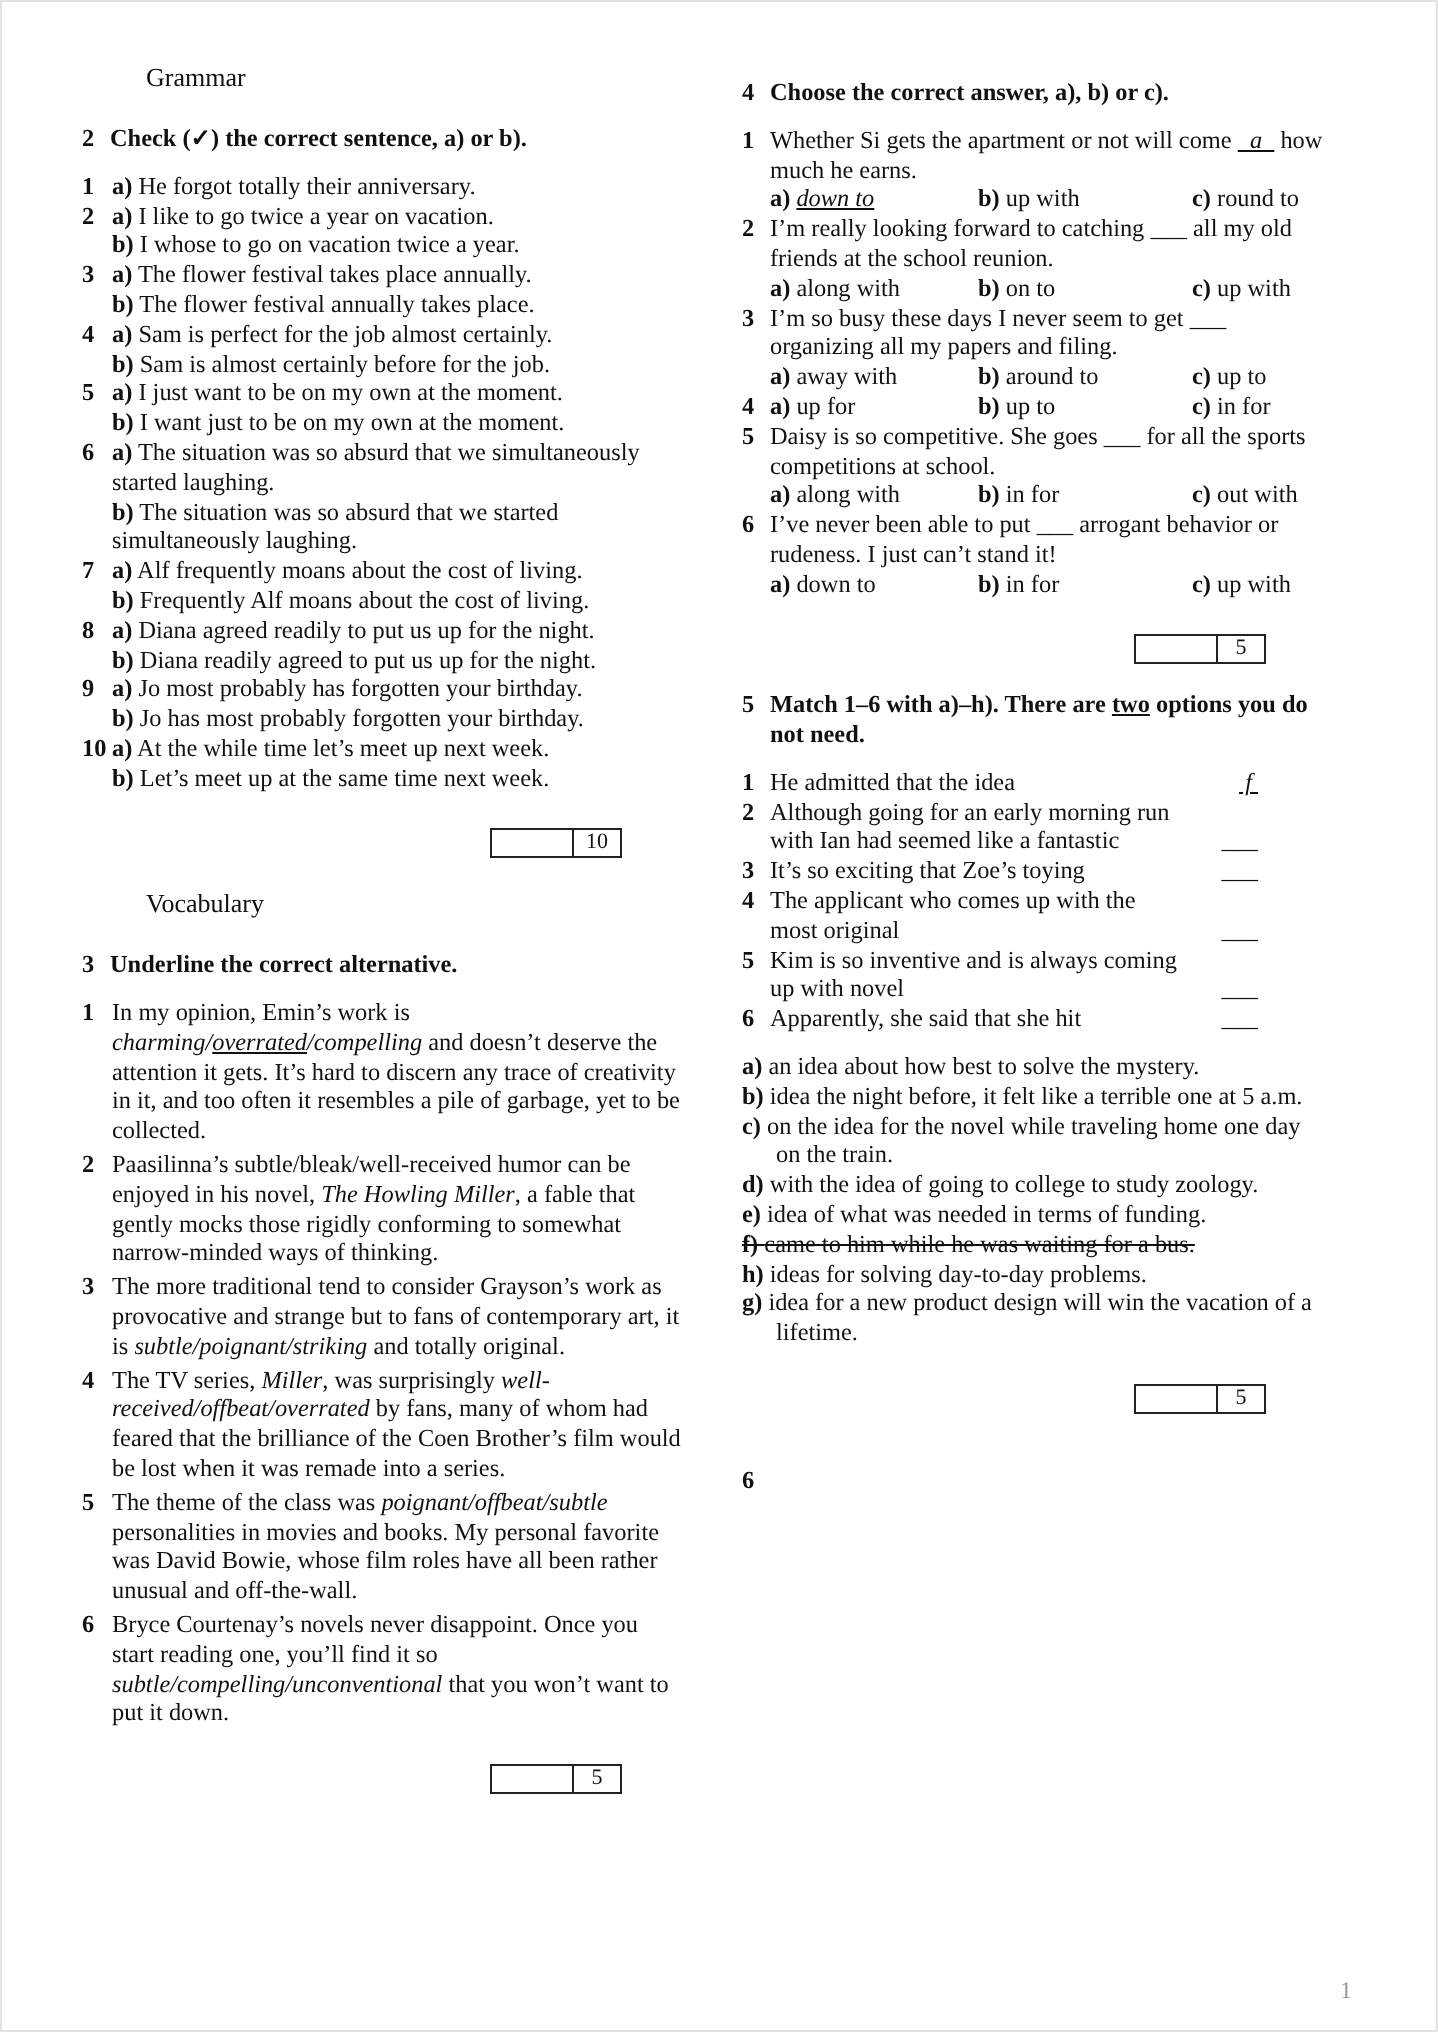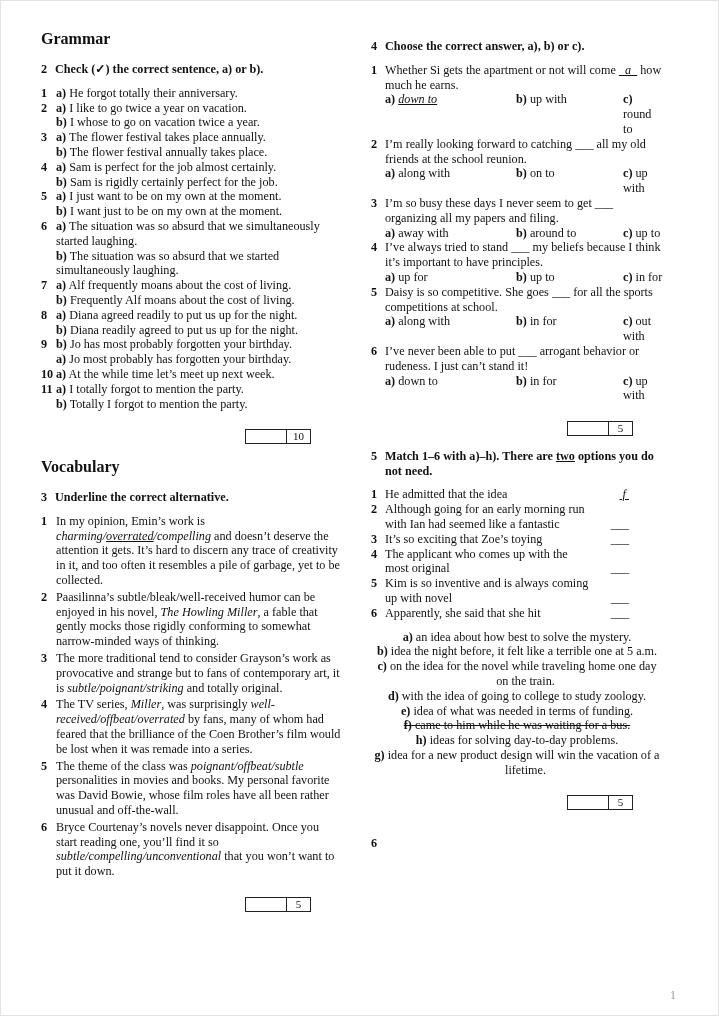--- a/index.html
+++ b/index.html
@@ -7,48 +7,48 @@
     width:719px;height:1016px;position:relative;overflow:hidden;
     background:#ffffff;color:#111;
     font-family:"Liberation Serif","DejaVu Serif",serif;
     font-size:12.2px;line-height:14.8px;
   }
   .page{position:absolute;left:0;top:0;width:717px;height:1014px;background:#fff;border:1px solid #e3e3e3;}
   .col{position:absolute;}
   .col-left{left:40px;top:28px;width:300px;}
   .col-right{left:370px;top:36px;width:292px;}
 
-  .sec-heading{font-size:16px;line-height:20px;font-weight:bold;margin-bottom:13px;}
+  .sec-heading{font-size:13px;line-height:20px;font-weight:normal;margin-bottom:13px;margin-left:32px;}
   .vocab-heading{margin-top:8px;}
 
   .ex-title{display:grid;grid-template-columns:14px 1fr;font-weight:bold;margin-bottom:9px;margin-top:2px;}
 
   .bold{font-weight:bold;}
 
   .n-item{display:grid;grid-template-columns:15px 1fr;}
   .v-item{display:grid;grid-template-columns:15px 1fr;margin-bottom:2px;}
   .q-item{display:grid;grid-template-columns:14px 1fr;}
   .m-stem{display:grid;grid-template-columns:14px 1fr;}
 
   .check{padding-left:5px;}
 
   .score-row{margin:17px 30px 13px 0;text-align:right;}
   .score-box{display:inline-flex;border:1px solid #222;vertical-align:middle;}
   .score-cell{display:inline-block;width:40px;height:13px;}
   .score-val{width:23px;border-left:1px solid #222;font-size:11px;line-height:13px;text-align:center;}
 
   .q-options{display:flex;}
   .q-opt-a{width:104px;}
-  .q-opt-b{width:107px;margin-left:27px;}
+  .q-opt-b{width:107px;}
   .q-opt-c{flex:1;}
 
   .m-text{position:relative;padding-right:70px;}
   .m-blank{position:absolute;right:34px;bottom:0;white-space:nowrap;}
   .m-opts{margin-top:9px;}
-  .m-opt{padding-left:17px;text-indent:-17px;text-align:center;}
+  .m-opt{padding-left:17px;text-indent:-17px;}
 
   .ex6-num{font-weight:bold;margin-top:26px;}
   .page-num{position:absolute;right:42px;bottom:12px;color:#999;font-size:12px;}
 </style>
 </head>
 <body>
 
 <div class="page">
 
   <div class="col col-left">
@@ -82,21 +82,21 @@
           <div>
             <div><span class="bold">a)</span> <span>The flower festival takes place annually.</span></div>
             <div><span class="bold">b)</span> <span>The flower festival annually takes place.</span><span class="check"></span></div>
           </div>
         </div>
 
         <div class="n-item">
           <span class="bold">4</span>
           <div>
             <div><span class="bold">a)</span> <span>Sam is perfect for the job almost certainly.</span></div>
-            <div><span class="bold">b)</span> <span>Sam is rigidly certainly perfect for the job.</span><span class="check"></span></div>
+            <div><span class="bold">b)</span> <span>Sam is almost certainly before for the job.</span><span class="check"></span></div>
           </div>
         </div>
 
         <div class="n-item">
           <span class="bold">5</span>
           <div>
             <div><span class="bold">a)</span> <span>I just want to be on my own at the moment.</span></div>
             <div><span class="bold">b)</span> <span>I want just to be on my own at the moment.</span><span class="check"></span></div>
           </div>
         </div>
@@ -121,39 +121,33 @@
           <span class="bold">8</span>
           <div>
             <div><span class="bold">a)</span> <span>Diana agreed readily to put us up for the night.</span></div>
             <div><span class="bold">b)</span> <span>Diana readily agreed to put us up for the night.</span><span class="check"></span></div>
           </div>
         </div>
 
         <div class="n-item">
           <span class="bold">9</span>
           <div>
+            <div><span class="bold">a)</span> <span>Jo most probably has forgotten your birthday.</span></div>
             <div><span class="bold">b)</span> <span>Jo has most probably forgotten your birthday.</span><span class="check"></span></div>
-            <div><span class="bold">a)</span> <span>Jo most probably has forgotten your birthday.</span></div>
           </div>
         </div>
 
         <div class="n-item">
           <span class="bold">10</span>
           <div>
             <div><span class="bold">a)</span> <span>At the while time let’s meet up next week.</span></div>
-          </div>
-        </div>
-
-        <div class="n-item">
-          <span class="bold">11</span>
-          <div>
-            <div><span class="bold">a)</span> <span>I totally forgot to mention the party.</span></div>
-            <div><span class="bold">b)</span> <span>Totally I forgot to mention the party.</span><span class="check"></span></div>
-          </div>
-        </div>
+            <div><span class="bold">b)</span> <span>Let’s meet up at the same time next week.</span><span class="check"></span></div>
+          </div>
+        </div>
+
       </div>
 
     <div class="score-row">
       <span class="score-box">
           <span class="score-cell"></span>
           <span class="score-cell score-val">10</span>
         </span>
     </div>
 
     <div class="sec-heading vocab-heading">Vocabulary</div>
@@ -246,21 +240,20 @@
               <span class="q-opt q-opt-a"><span class="bold">a)</span> <span><span>away with</span></span></span>
               <span class="q-opt q-opt-b"><span class="bold">b)</span> <span><span>around to</span></span></span>
               <span class="q-opt q-opt-c"><span class="bold">c)</span> <span><span>up to</span></span></span>
             </div>
           </div>
         </div>
 
         <div class="q-item">
           <span class="bold">4</span>
           <div>
-            <div><span>I’ve always tried to stand ___ my beliefs because I think it’s important to have principles.</span></div>
             <div class="q-options">
               <span class="q-opt q-opt-a"><span class="bold">a)</span> <span><span>up for</span></span></span>
               <span class="q-opt q-opt-b"><span class="bold">b)</span> <span><span>up to</span></span></span>
               <span class="q-opt q-opt-c"><span class="bold">c)</span> <span><span>in for</span></span></span>
             </div>
           </div>
         </div>
 
         <div class="q-item">
           <span class="bold">5</span>

